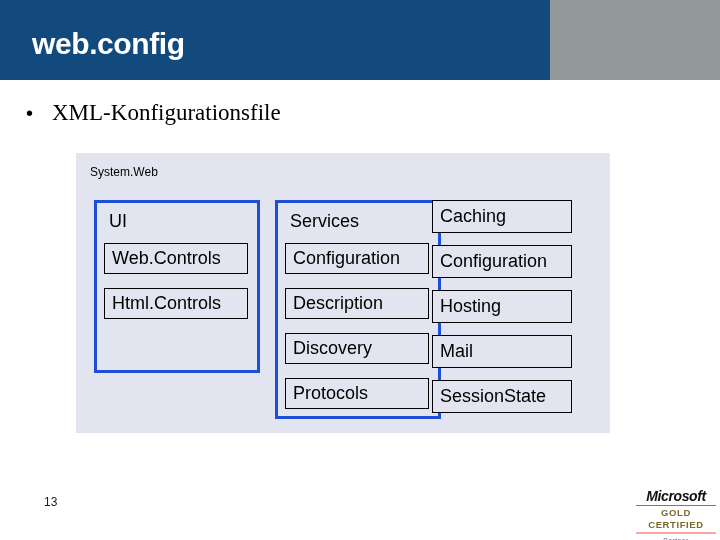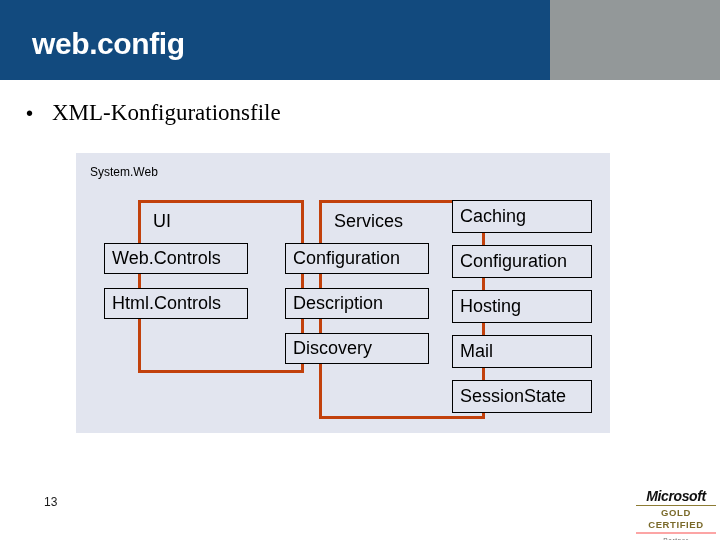--- a/index.html
+++ b/index.html
@@ -91,45 +91,44 @@
     top: 7px;
     font-size: 12px;
     line-height: 24px;
     color: #000000;
     white-space: nowrap;
   }
 
   
   .group-box {
     position: absolute;
-    border: 3px solid #c2410c;
+    border: 3px solid #1d4ed8;
     background: transparent;
     box-sizing: border-box;
-    margin-left: 44px;
   }
   .group-ui   { left: 18px;  top: 47px;  width: 166px; height: 173px; }
   .group-svc  { left: 199px; top: 47px;  width: 166px; height: 219px; }
 
   .group-label {
     position: absolute;
     left: 12px;
     top: 6px;
     font-size: 18px;
     line-height: 24px;
     color: #000000;
     white-space: nowrap;
   }
 
   
   .col {
     position: absolute;
   }
   .col-ui  { left: 104px; top: 243px; width: 144px; }
   .col-svc { left: 285px; top: 243px; width: 144px; }
-  .col-cache { left: 452px; top: 200px; width: 140px; }
+  .col-cache { left: 432px; top: 200px; width: 140px; }
 
   .item-box {
     box-sizing: border-box;
     border: 1px solid #000000;
     background: #E2E5EF;
     height: 31px;
     margin-bottom: 14px;
     font-size: 18px;
     line-height: 29px;
     color: #000000;
@@ -225,20 +224,21 @@
 
   <div class="col col-ui">
     <div class="item-box">Web.Controls</div>
     <div class="item-box">Html.Controls</div>
   </div>
 
   <div class="col col-svc">
     <div class="item-box">Configuration</div>
     <div class="item-box">Description</div>
     <div class="item-box">Discovery</div>
+    <div class="item-box">Protocols</div>
   </div>
 
   <div class="col col-cache">
     <div class="item-box">Caching</div>
     <div class="item-box">Configuration</div>
     <div class="item-box">Hosting</div>
     <div class="item-box">Mail</div>
     <div class="item-box">SessionState</div>
   </div>
 

